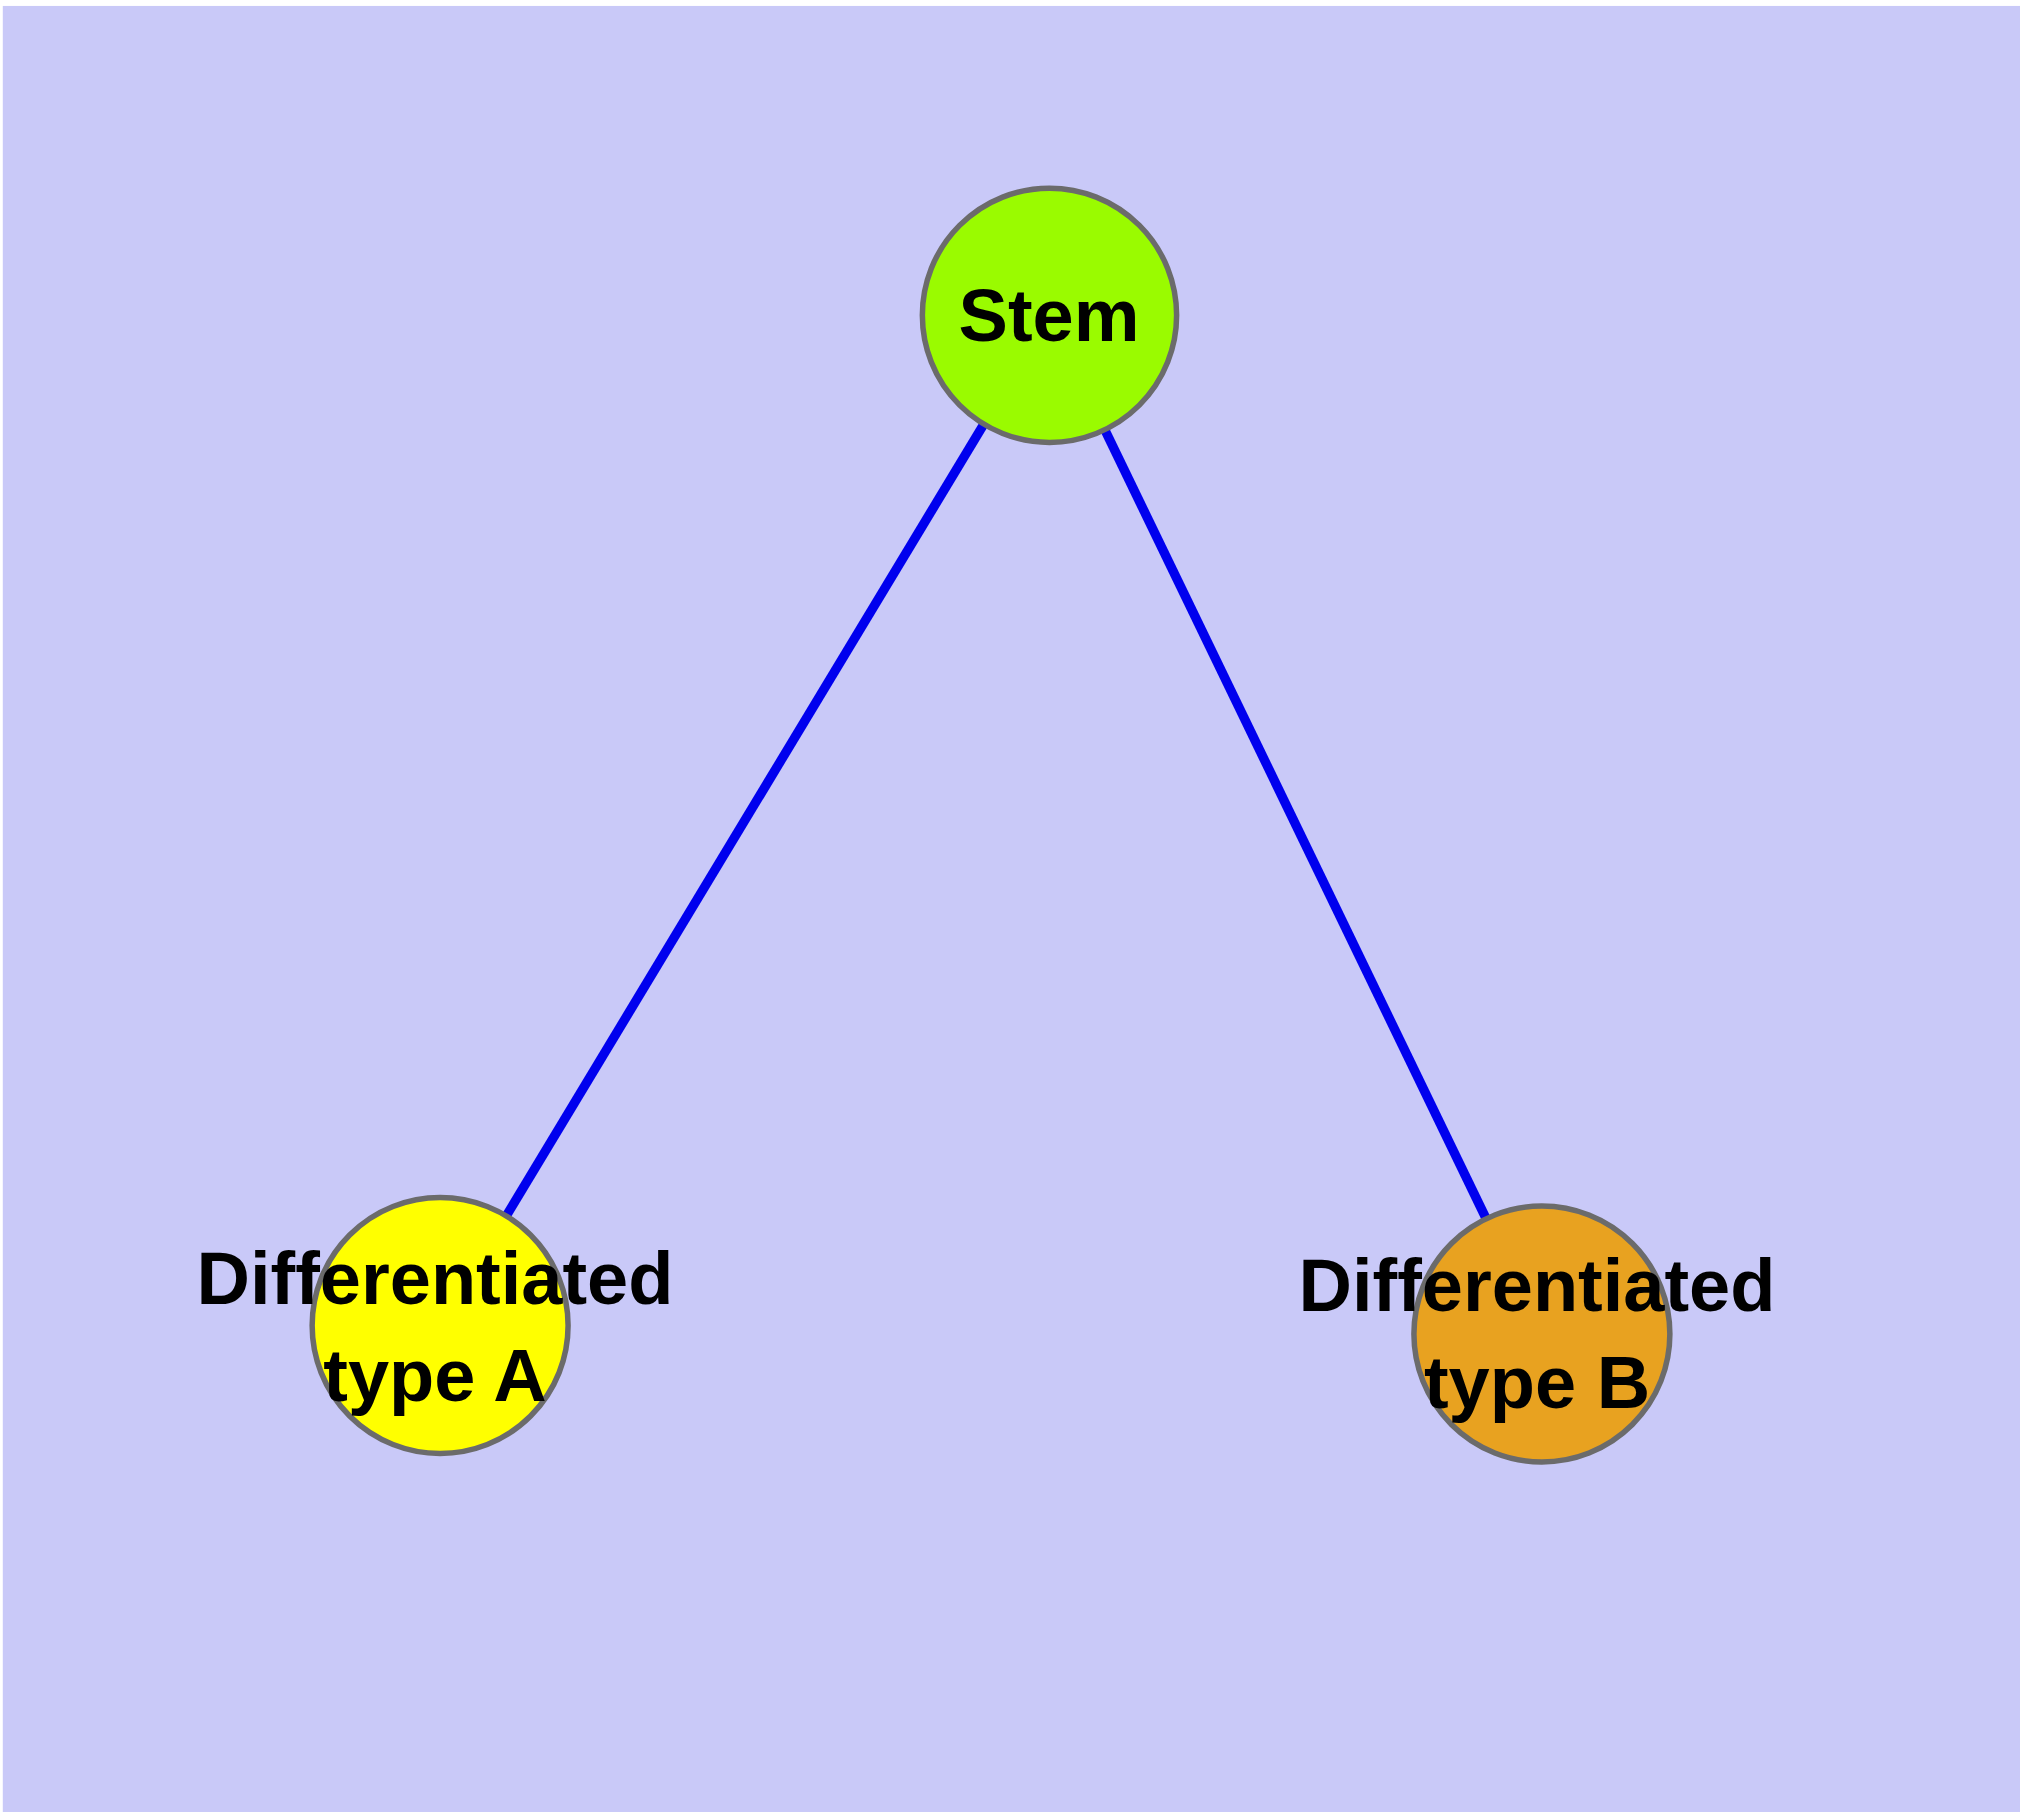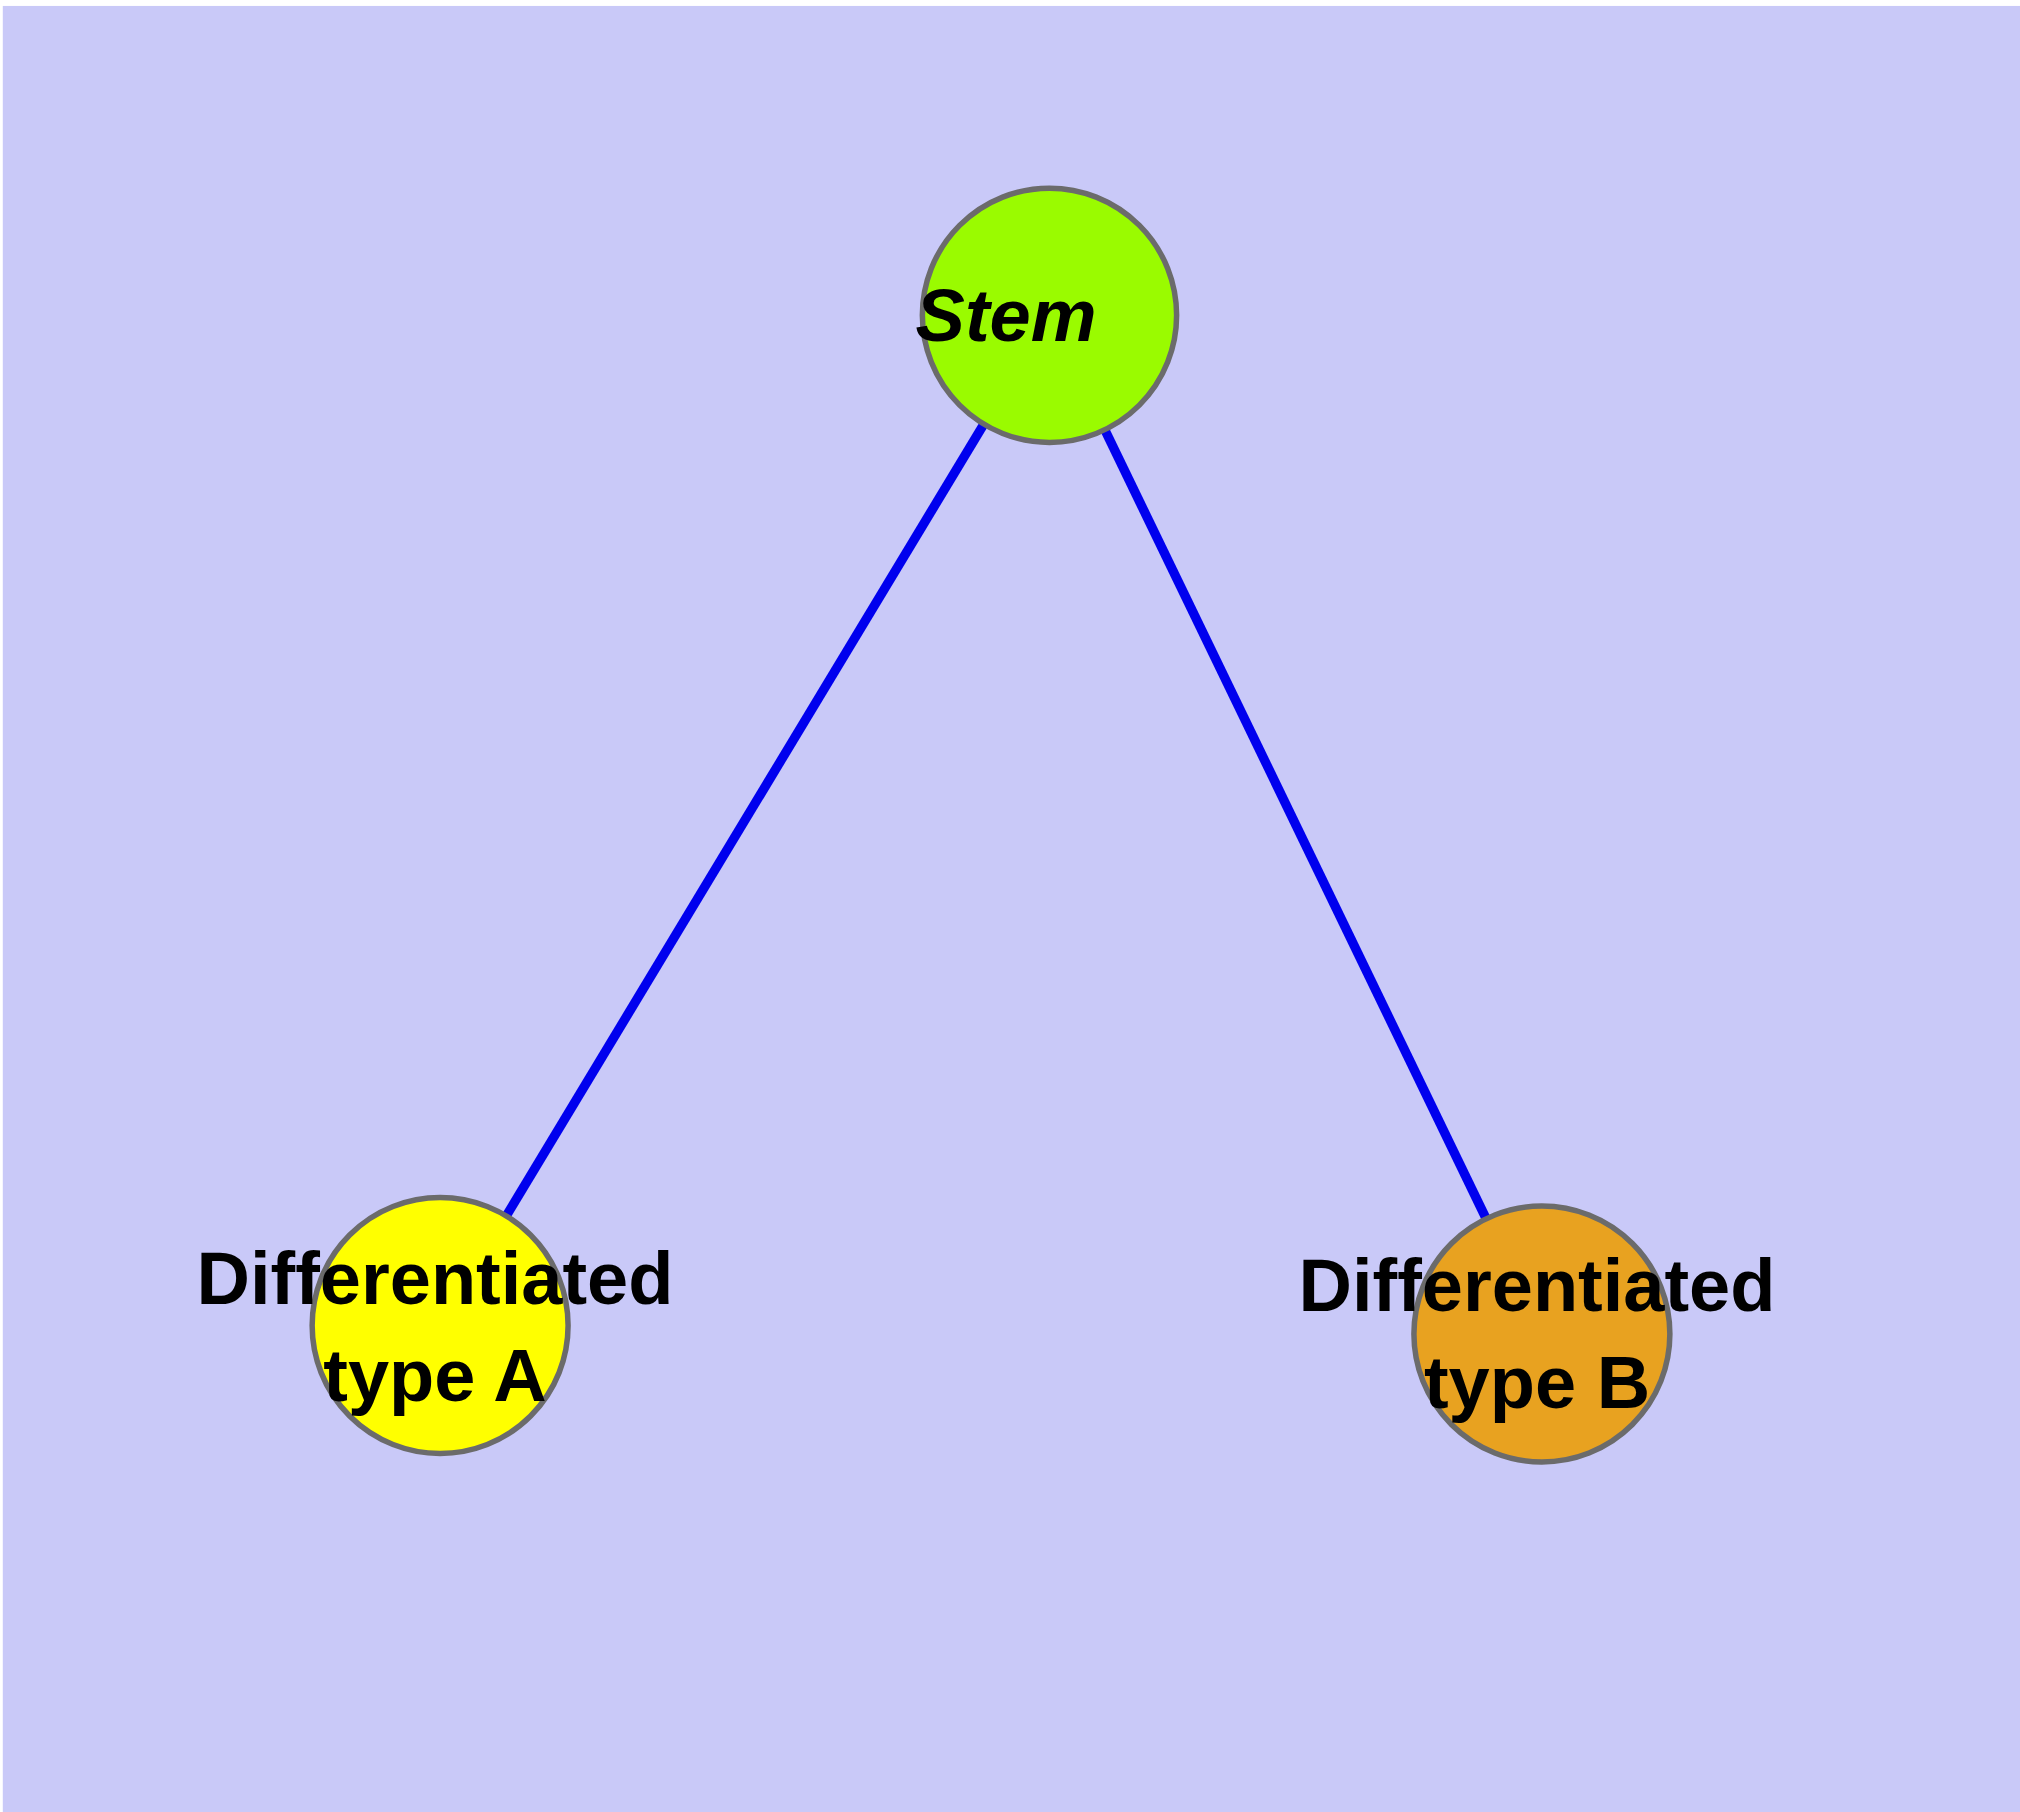--- a/index.html
+++ b/index.html
@@ -51,20 +51,20 @@
 
   <line x1="1238" y1="372" x2="1819" y2="1574" stroke="#0000EE"></line>
 
   <circle cx="1238" cy="372" r="150" fill="#9AFB00" stroke="#6B6B6B"></circle>
 
   <circle cx="519" cy="1564" r="151" fill="#FFFF00" stroke="#6B6B6B"></circle>
 
   <circle cx="1819" cy="1574" r="151" fill="#E8A220" stroke="#6B6B6B"></circle>
 </svg>
 
-<div class="node-label" style="left: 1006px; top: 315px; font-style: italic;">Stem</div>
+<div class="node-label" style="left: 1049px; top: 315px;">Stem</div>
 
 <div class="node-label" style="left: 435px; top: 1327px;">Differentiated
 type A</div>
 
 <div class="node-label" style="left: 1537px; top: 1334px;">Differentiated
 type B</div>
 
 
 </body></html>

